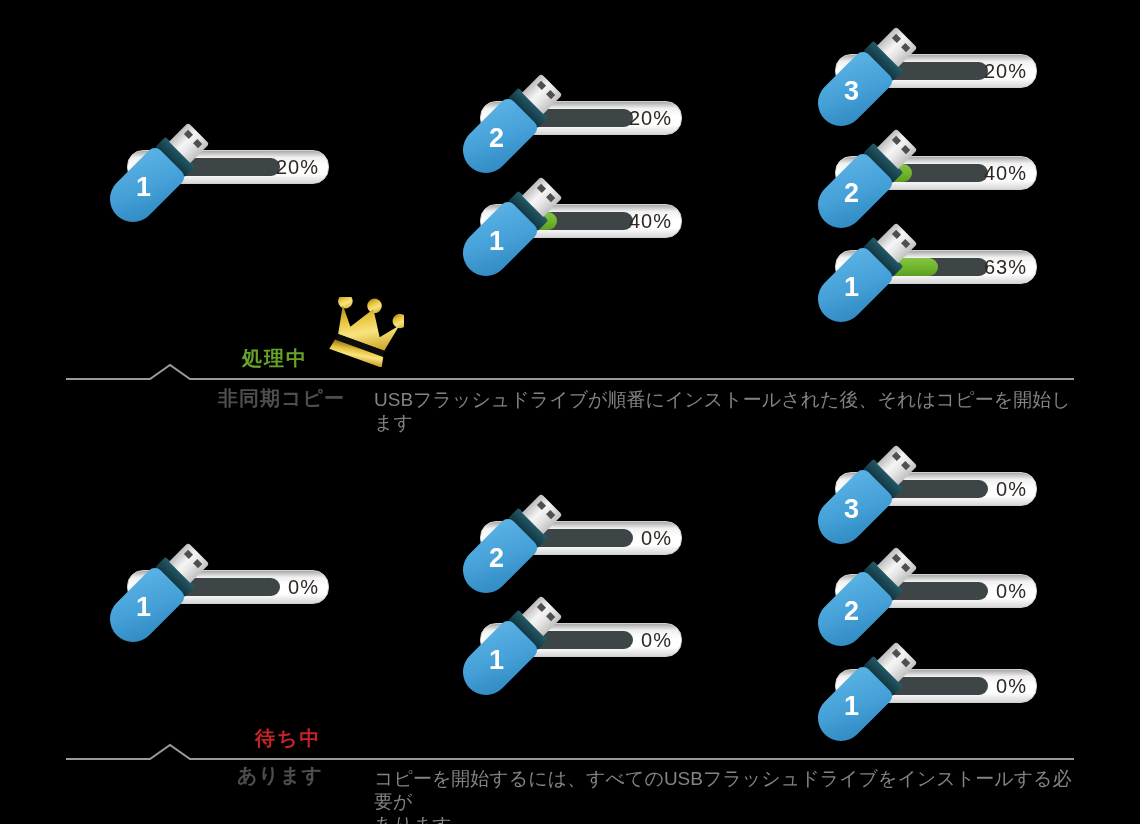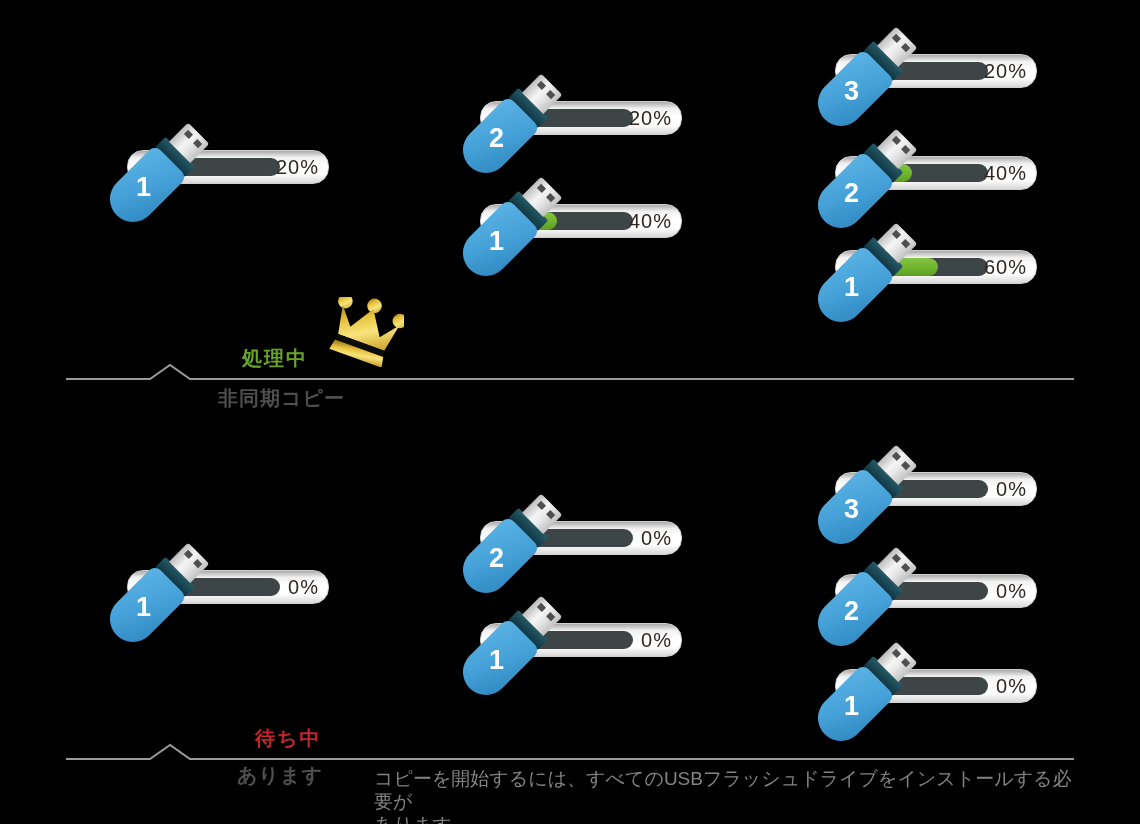--- a/index.html
+++ b/index.html
@@ -196,21 +196,21 @@
           <span class="num">2</span>
         </div>
       </div>
     </div>
   </div>
       <div class="unit" style="left: 835px; top: 250px;">
     <div class="pill">
       <div class="track">
         <div class="fill" style="width: 60%;"></div>
       </div>
-      <span class="pct">60%</span>
+      <span class="pct">63%</span>
     </div>
     <div class="stickbox">
       <div class="stick">
         <div class="connector">
           <span class="notch"></span>
           <span class="notch"></span>
         </div>
         <div class="collar"></div>
         <div class="drive-body">
           <span class="num">1</span>
@@ -359,20 +359,21 @@
       <path d="M13 41 L57 41 L58 46.5 L12 46.5 Z" fill="#0d0d0d"></path>
       <path d="M12 46.5 L58 46.5 L60 56 L10 56 Z" fill="url(#gold)"></path>
     </g>
   </svg>
 
   <svg class="divider divider-top" width="1010" height="18" viewBox="0 0 1010 18">
     <polyline points="1,16 85,16 105,2 125,16 1009,16" fill="none" stroke="#9a9a9a" stroke-width="2"></polyline>
   </svg>
 
   <div class="title title-async">非同期コピー</div>
+  <div class="desc desc-async">USBフラッシュドライブが順番にインストールされた後、それはコピーを開始します</div>
 
   <div class="status status-waiting">待ち中</div>
 
   <svg class="divider divider-bottom" width="1010" height="18" viewBox="0 0 1010 18">
     <polyline points="1,16 85,16 105,2 125,16 1009,16" fill="none" stroke="#9a9a9a" stroke-width="2"></polyline>
   </svg>
 
   <div class="title title-sync">あります</div>
   <div class="desc desc-sync">コピーを開始するには、すべてのUSBフラッシュドライブをインストールする必要が
 あります</div>

